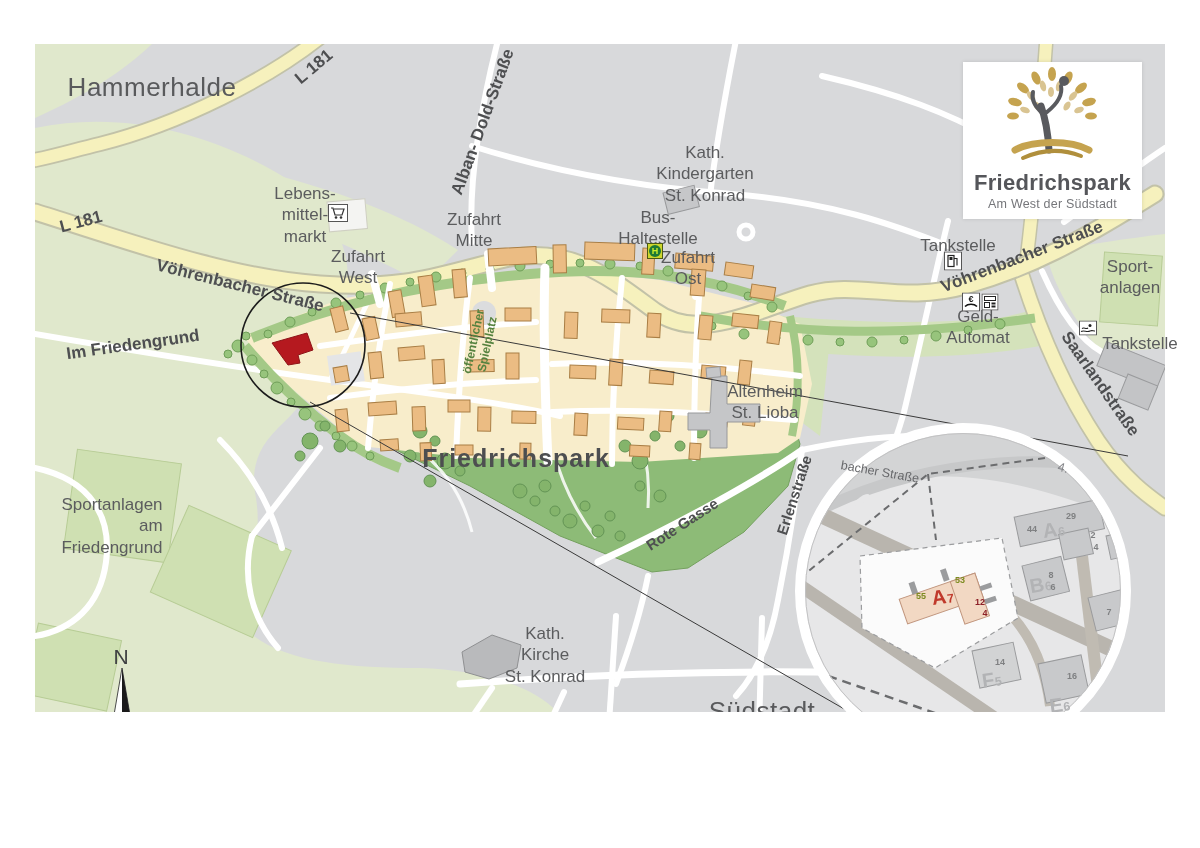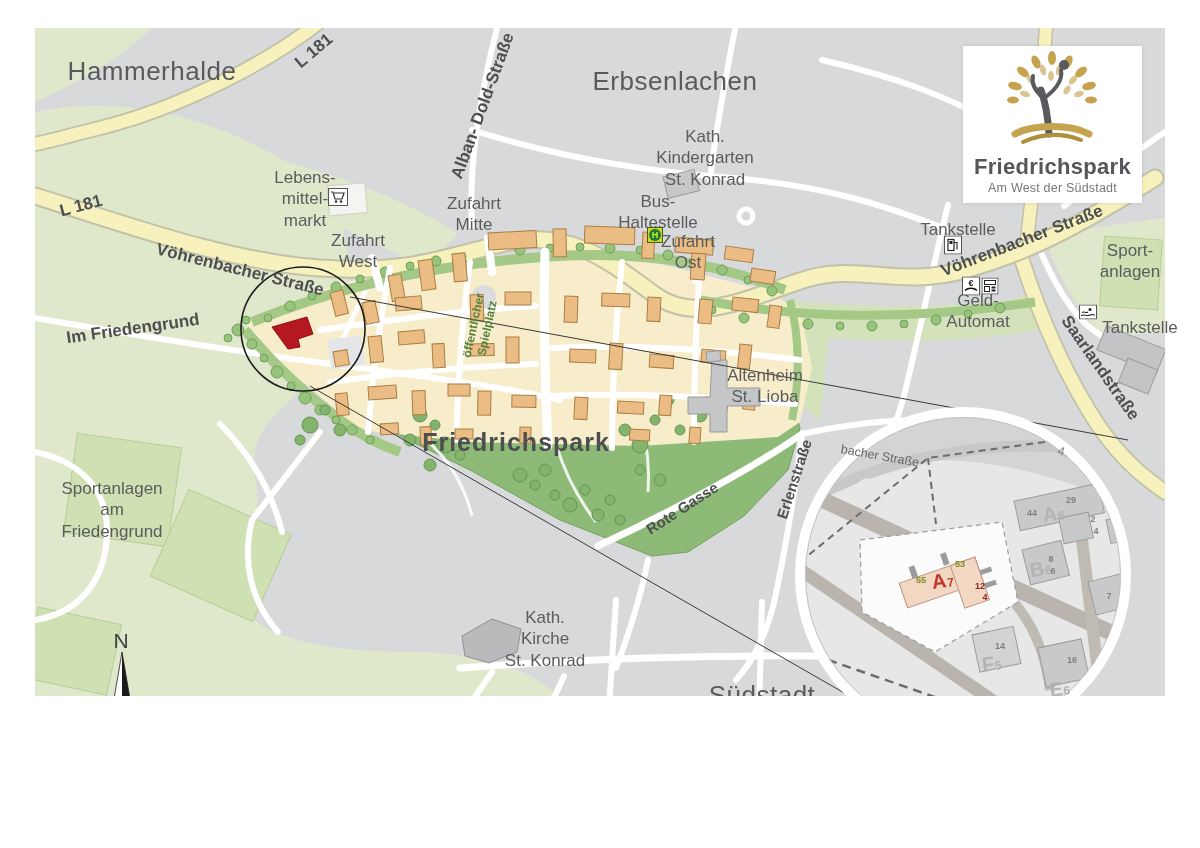--- a/index.html
+++ b/index.html
@@ -1,17 +1,17 @@
 <!DOCTYPE html>
 <html><head>
 <meta charset="utf-8">
 <style>
   html,body{margin:0;padding:0;background:#fff;}
   #page{position:relative;width:1200px;height:696px;background:#ffffff;overflow:hidden;
-        font-family:"Liberation Sans",sans-serif;}
+        font-family:"Liberation Sans",sans-serif;margin-top:16px;}
   #map-svg{position:absolute;left:0;top:0;}
   .lbl{position:absolute;transform:translate(-50%,-50%);white-space:pre-line;pointer-events:none;
        font-family:"Liberation Sans",sans-serif;color:#5b5c5e;}
   .district{font-size:26px;letter-spacing:.5px;color:#595a5c;}
   .park-name{font-size:25px;font-weight:bold;color:#4d4e50;letter-spacing:1px;}
   .road{font-size:17px;font-weight:bold;color:#4e4f51;white-space:nowrap;}
   .road-sm{font-size:15px;font-weight:bold;color:#4e4f51;white-space:nowrap;}
   .poi{font-size:17px;line-height:1.25;text-align:center;color:#5b5c5e;}
   .green-lbl{font-size:12px;line-height:1.15;text-align:center;color:#55823f;font-weight:bold;}
   .bldg{font-size:20px;font-weight:bold;color:#b2b3b5;letter-spacing:.5px;white-space:nowrap;}
@@ -334,21 +334,20 @@
         <rect x="1088" y="582" width="40" height="34" transform="rotate(-14 1088 582)"></rect>
         <rect x="1106" y="520" width="20" height="24" transform="rotate(-12 1106 520)"></rect>
       </g>
     </g>
     <circle cx="963" cy="575" r="163" fill="none" stroke="#ffffff" stroke-width="10"></circle>
     <circle cx="963" cy="575" r="157.5" fill="none" stroke="#c2c2c3" stroke-width="1"></circle>
   </g>
 </svg>
 
 <div class="lbl district" style="left:152px;top:71px;">Hammerhalde</div>
-<div class="lbl district" style="left:675px;top:81px;">Erbsenlachen</div>
 <div class="lbl district" style="left:762px;top:695px;">Südstadt</div>
 <div class="lbl park-name" style="left:516px;top:442px;">Friedrichspark</div>
 
 <div class="lbl road" style="left:314px;top:51px;transform:translate(-50%,-50%) rotate(-40deg);">L 181</div>
 <div class="lbl road" style="left:81px;top:206px;transform:translate(-50%,-50%) rotate(-15deg);">L 181</div>
 <div class="lbl road" style="left:483px;top:106px;transform:translate(-50%,-50%) rotate(-70deg);">Alban- Dold-Straße</div>
 <div class="lbl road" style="left:240px;top:270px;transform:translate(-50%,-50%) rotate(14deg);">Vöhrenbacher Straße</div>
 <div class="lbl road" style="left:1022px;top:241px;transform:translate(-50%,-50%) rotate(-21deg);">Vöhrenbacher Straße</div>
 <div class="lbl road" style="left:1100px;top:368px;transform:translate(-50%,-50%) rotate(55deg);">Saarlandstraße</div>
 <div class="lbl road" style="left:133px;top:329px;transform:translate(-50%,-50%) rotate(-8deg);">Im Friedengrund</div>
@@ -370,21 +369,21 @@
 <div class="lbl poi" style="left:658px;top:212px;">Bus-
 Haltestelle</div>
 <div class="lbl poi" style="left:958px;top:230px;">Tankstelle</div>
 <div class="lbl poi" style="left:978px;top:311px;">Geld-
 Automat</div>
 <div class="lbl poi" style="left:1130px;top:261px;">Sport-
 anlagen</div>
 <div class="lbl poi" style="left:1140px;top:328px;">Tankstelle</div>
 <div class="lbl poi" style="left:765px;top:386px;">Altenheim
 St. Lioba</div>
-<div class="lbl poi" style="left:112px;top:510px;">Sportanlagen
+<div class="lbl poi" style="left:112px;top:510px;text-align:right;">Sportanlagen
 am
 Friedengrund</div>
 <div class="lbl poi" style="left:545px;top:639px;">Kath.
 Kirche
 St. Konrad</div>
 <div class="lbl green-lbl" style="left:481px;top:327px;transform:translate(-50%,-50%) rotate(-78deg);">öffentlicher
 Spielplatz</div>
 
 <div class="lbl compass-n" style="left:121px;top:641px;">N</div>
 <div class="lbl scale-txt" style="left:172px;top:706px;">0m</div>

